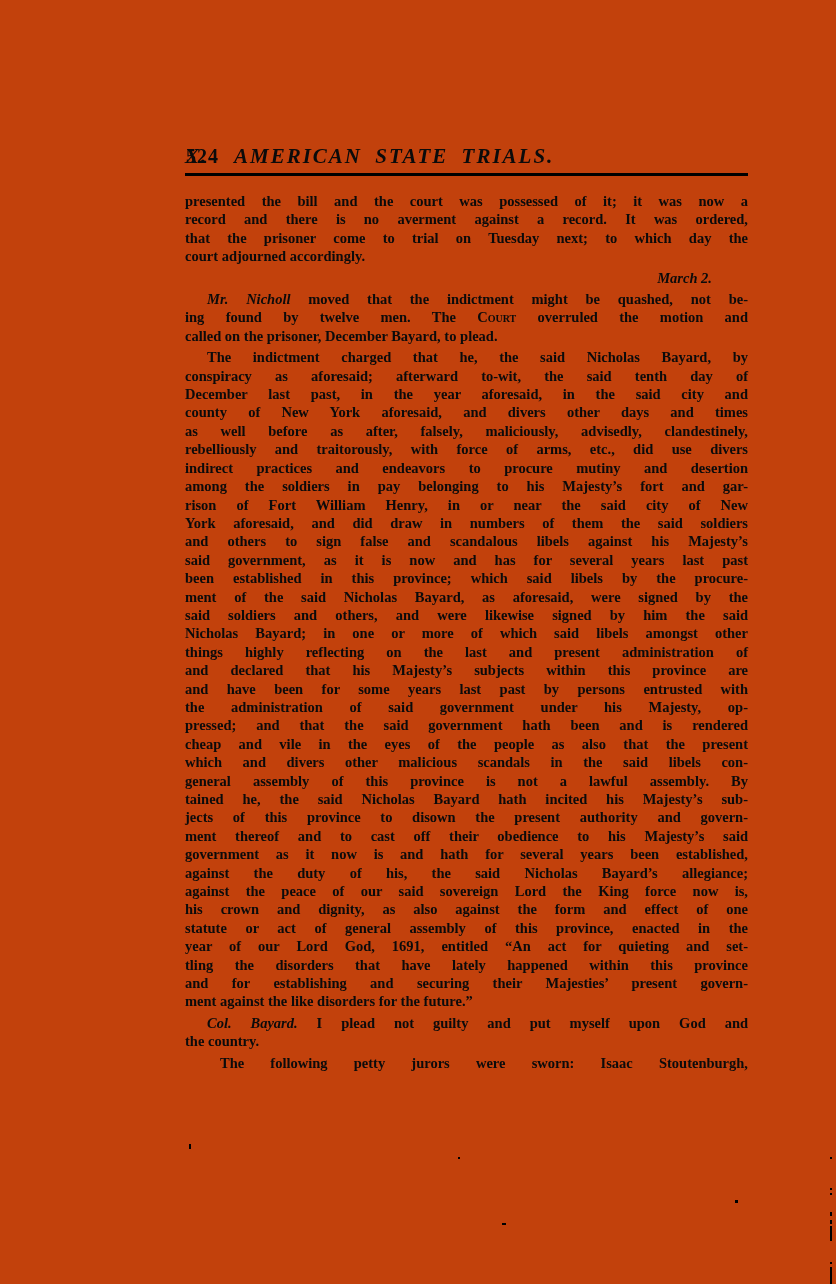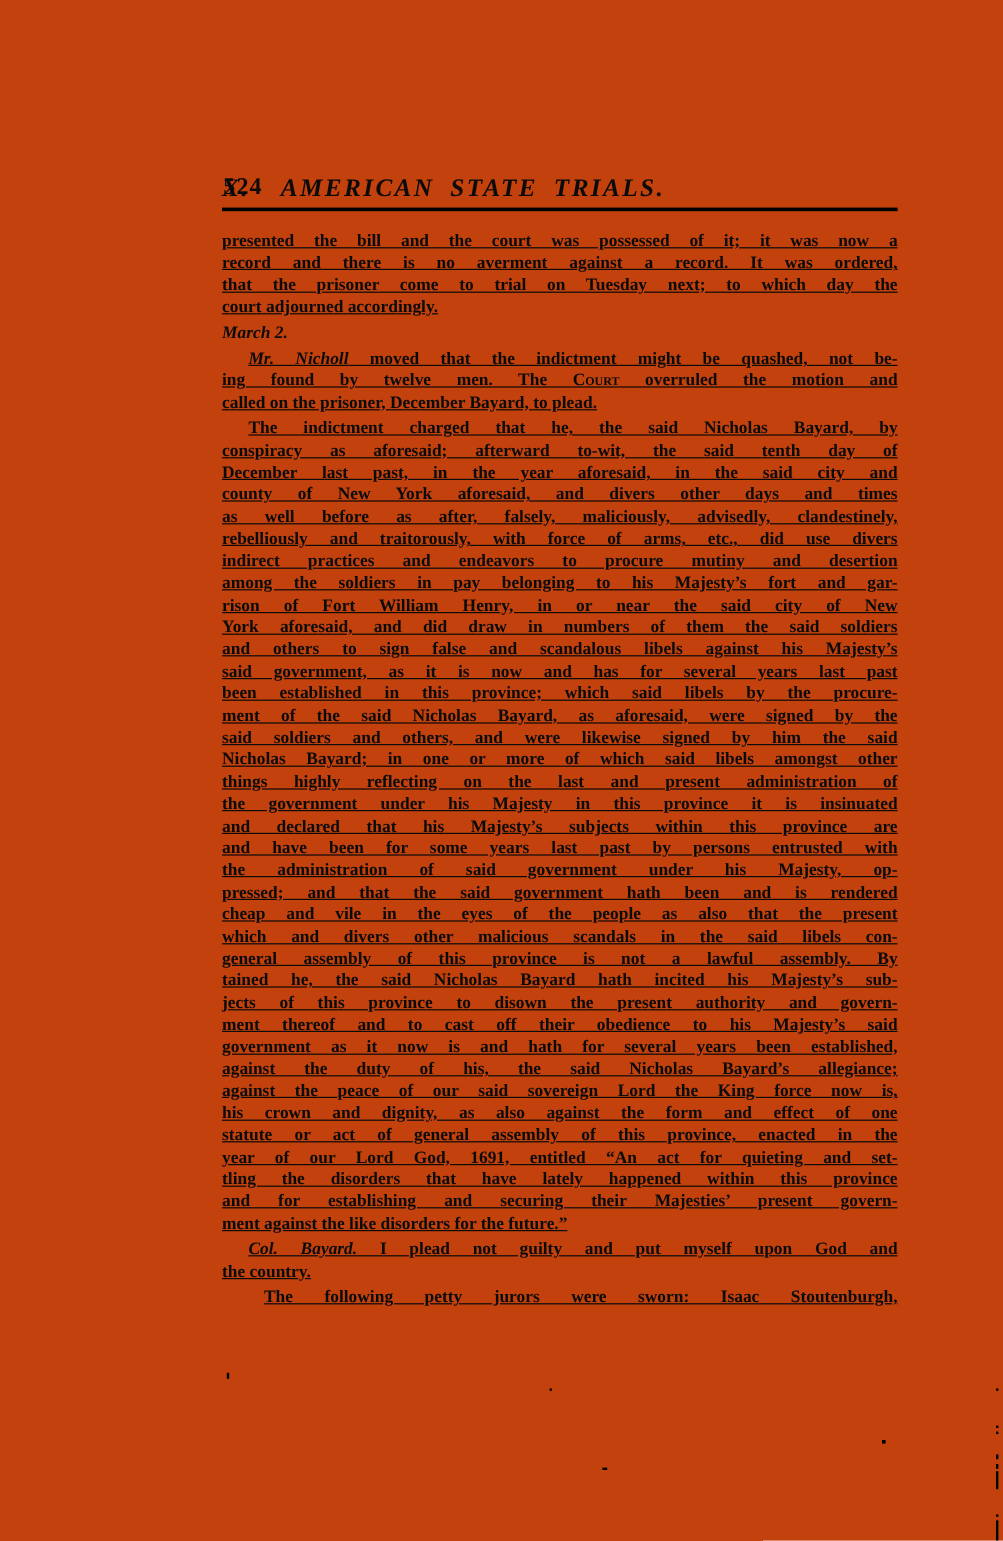--- a/index.html
+++ b/index.html
@@ -22,25 +22,25 @@
   .header-rule {
     position:absolute; top:173px; left:185px; width:563px; height:3px;
     background:#000;
   }
   .body-text {
     position:absolute; top:192px; left:185px; width:563px;
     font-size:14.5px; line-height:18.4px; font-weight:bold;
   }
   .para { margin:0 0 3px 0; }
   .para:last-child { margin-bottom:0;margin-left:13px; }
-  .bline { text-align:justify; text-align-last:justify; text-justify:inter-word;text-decoration:underline; }
+  .bline { text-align:justify; text-align-last:justify; text-justify:inter-word; }
   .bline.lastleft { text-align-last:left; }
   .bline.indent { text-indent:22px; }
   .date-line {
-    padding-right:36px; font-style:italic;
+    text-align:right; padding-right:36px; font-style:italic;
     line-height:18.4px;
   }
   .sc { font-variant:small-caps; }
   .artifact { position:absolute; background:#000; }
 </style>
 </head>
 <body>
 
 <div class="page">
   <div class="header-row">
@@ -72,21 +72,20 @@
         <div class="bline">among the soldiers in pay belonging to his Majesty’s fort and gar-</div>
         <div class="bline">rison of Fort William Henry, in or near the said city of New</div>
         <div class="bline">York aforesaid, and did draw in numbers of them the said soldiers</div>
         <div class="bline">and others to sign false and scandalous libels against his Majesty’s</div>
         <div class="bline">said government, as it is now and has for several years last past</div>
         <div class="bline">been established in this province; which said libels by the procure-</div>
         <div class="bline">ment of the said Nicholas Bayard, as aforesaid, were signed by the</div>
         <div class="bline">said soldiers and others, and were likewise signed by him the said</div>
         <div class="bline">Nicholas Bayard; in one or more of which said libels amongst other</div>
         <div class="bline">things highly reflecting on the last and present administration of</div>
-        <div class="bline">the government under his Majesty in this province it is insinuated</div>
         <div class="bline">and declared that his Majesty’s subjects within this province are</div>
         <div class="bline">and have been for some years last past by persons entrusted with</div>
         <div class="bline">the administration of said government under his Majesty, op-</div>
         <div class="bline">pressed; and that the said government hath been and is rendered</div>
         <div class="bline">cheap and vile in the eyes of the people as also that the present</div>
         <div class="bline">which and divers other malicious scandals in the said libels con-</div>
         <div class="bline">general assembly of this province is not a lawful assembly. By</div>
         <div class="bline">tained he, the said Nicholas Bayard hath incited his Majesty’s sub-</div>
         <div class="bline">jects of this province to disown the present authority and govern-</div>
         <div class="bline">ment thereof and to cast off their obedience to his Majesty’s said</div>

